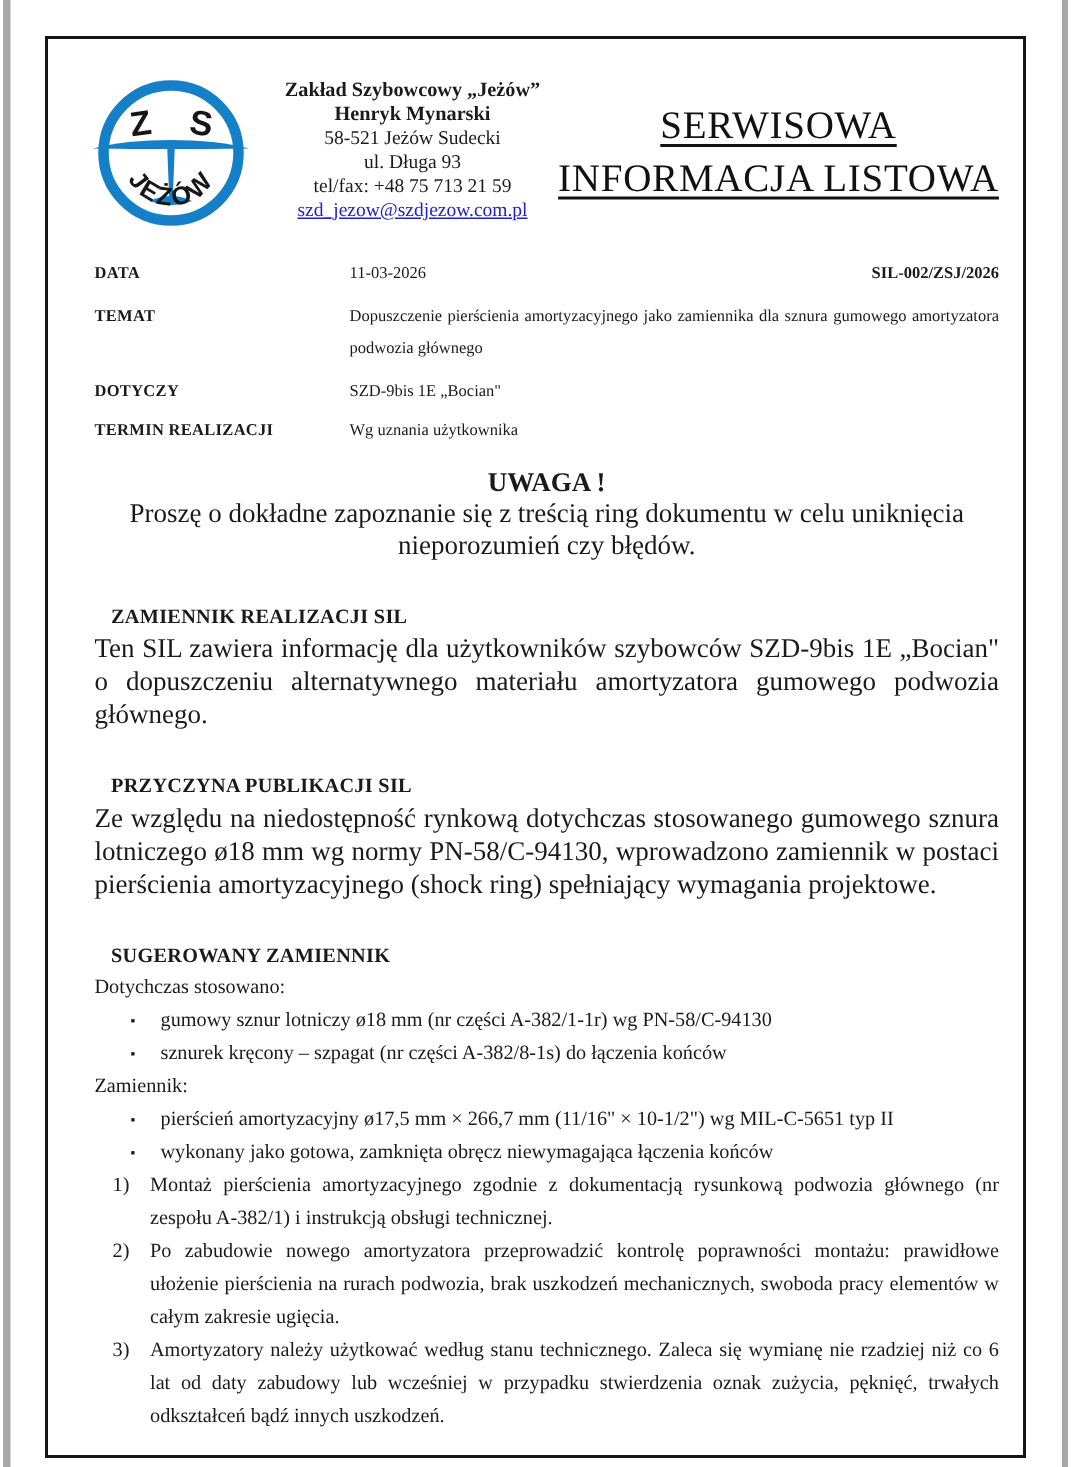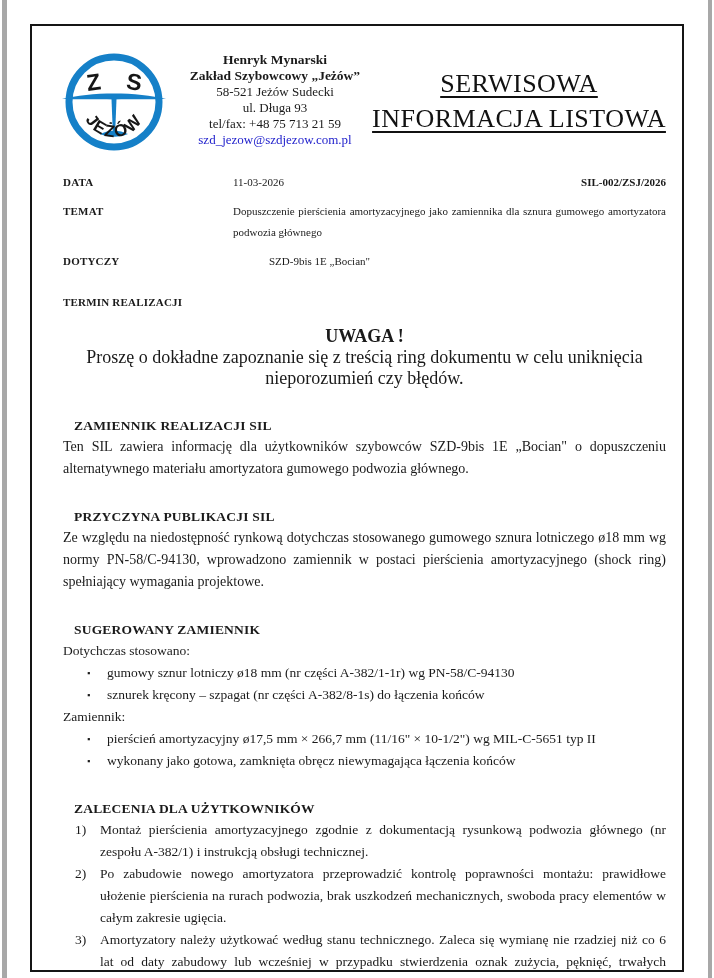--- a/index.html
+++ b/index.html
@@ -16,44 +16,44 @@
     padding:146px 16px 0 31px;
   }
 
   
   .logo-wrap { position:absolute; left:28px; top:22px; width:108px; height:108px; }
   .company {
     position:absolute; left:118px; top:26px; width:250px;
     text-align:center; font-size:13px; line-height:16px;
   }
   .company .b { font-weight:bold; font-size:13.5px; }
-  .company a.email { color:#2222cc; cursor:pointer; }
+  .company a.email { color:#2222cc; text-decoration:underline; cursor:pointer; }
 
   .doc-title {
     position:absolute; left:336px; top:40px; width:302px;
     text-align:center; font-size:26px; line-height:35px; letter-spacing:0.5px;
     color:#111;
   }
   .doc-title span { text-decoration:underline; text-underline-offset:4px; }
 
   
   .meta-row { display:flex; font-size:11px; line-height:21px; margin-bottom:8px; }
   .meta-label { width:170px; font-weight:bold; flex:none; letter-spacing:0.2px; }
   .meta-value { flex:1; }
   .meta-value.just { text-align:justify; }
   .meta-docnum { font-weight:bold; flex:none; text-align:center;font-family:Liberation Serif, serif; }
-  .meta-row.tight { margin-bottom:20px;gap:36px; }
+  .meta-row.tight { margin-bottom:5px; }
 
   
   .notice { text-align:center; margin-top:13px; font-size:18px; line-height:21px; }
   .notice .t { font-weight:bold; }
 
   
   .sec-h { font-weight:bold; font-size:13.5px; line-height:21px; margin-top:26px; padding-left:11px; letter-spacing:0.2px; }
-  .sec-p { font-size:14px; line-height:22px; text-align:justify; }
+  .sec-p { font-size:18px; line-height:22px; text-align:justify; }
   .list-label { font-size:13.5px; line-height:22px; }
   .blt { display:flex; font-size:13.5px; line-height:22px; }
   .blt .mark { flex:none; width:20px; margin-left:24px; font-size:9px; line-height:22px; }
   .num { display:flex; font-size:13.5px; line-height:22px; }
   .num .mark { flex:none; width:25px; margin-left:12px; }
   .num .txt { flex:1; text-align:justify; }
 </style>
 </head>
 <body>
 
@@ -74,22 +74,22 @@
       <defs>
         <path id="arcpath" d="M 22 57 A 32 32 0 0 0 86 57" fill="none"></path>
       </defs>
       <text font-family="Liberation Sans, sans-serif" font-size="17" font-weight="bold" fill="#161616" letter-spacing="2">
         <textPath href="#arcpath" startOffset="50%" text-anchor="middle">JEŻÓW</textPath>
       </text>
     </svg>
   </div>
 
   <div class="company">
+    <div class="b">Zakład Szybowcowy „Jeżów”</div>
     <div class="b">Henryk Mynarski</div>
-    <div class="b">Zakład Szybowcowy „Jeżów”</div>
     <div>58-521 Jeżów Sudecki</div>
     <div>ul. Długa 93</div>
     <div>tel/fax: +48 75 713 21 59</div>
     <div><a class="email">szd_jezow@szdjezow.com.pl</a></div>
   </div>
 
   <div class="doc-title">
     <div><span>SERWISOWA</span></div>
     <div><span>INFORMACJA LISTOWA</span></div>
   </div>
@@ -102,20 +102,21 @@
   <div class="meta-row">
     <div class="meta-label">TEMAT</div>
     <div class="meta-value just">Dopuszczenie pierścienia amortyzacyjnego jako zamiennika dla sznura gumowego amortyzatora podwozia głównego</div>
   </div>
   <div class="meta-row tight">
     <div class="meta-label">DOTYCZY</div>
     <div class="meta-value">SZD-9bis 1E „Bocian"</div>
   </div>
   <div class="meta-row">
     <div class="meta-label">TERMIN REALIZACJI</div>
+    <div class="meta-value">Wg uznania użytkownika</div>
   </div>
 
   <div class="notice">
     <div class="t">UWAGA !</div>
     <div>Proszę o dokładne zapoznanie się z treścią ring dokumentu w celu uniknięcia nieporozumień czy błędów.</div>
   </div>
 
   <div class="sec-h">ZAMIENNIK REALIZACJI SIL</div>
   <div class="sec-p">Ten SIL zawiera informację dla użytkowników szybowców SZD-9bis 1E „Bocian" o dopuszczeniu alternatywnego materiału amortyzatora gumowego podwozia głównego.</div>
 
@@ -135,21 +136,20 @@
   <div class="list-label">Zamiennik:</div>
   <div class="blt">
     <span class="mark">▪</span>
     <span>pierścień amortyzacyjny ø17,5 mm × 266,7 mm (11/16" × 10-1/2") wg MIL-C-5651 typ II</span>
   </div>
   <div class="blt">
     <span class="mark">▪</span>
     <span>wykonany jako gotowa, zamknięta obręcz niewymagająca łączenia końców</span>
   </div>
 
-  <div class="sec-h">ZALECENIA DLA UŻYTKOWNIKÓW</div>
   <div class="num">
     <span class="mark">1)</span>
     <span class="txt">Montaż pierścienia amortyzacyjnego zgodnie z dokumentacją rysunkową podwozia głównego (nr zespołu A-382/1) i instrukcją obsługi technicznej.</span>
   </div>
   <div class="num">
     <span class="mark">2)</span>
     <span class="txt">Po zabudowie nowego amortyzatora przeprowadzić kontrolę poprawności montażu: prawidłowe ułożenie pierścienia na rurach podwozia, brak uszkodzeń mechanicznych, swoboda pracy elementów w całym zakresie ugięcia.</span>
   </div>
   <div class="num">
     <span class="mark">3)</span>

